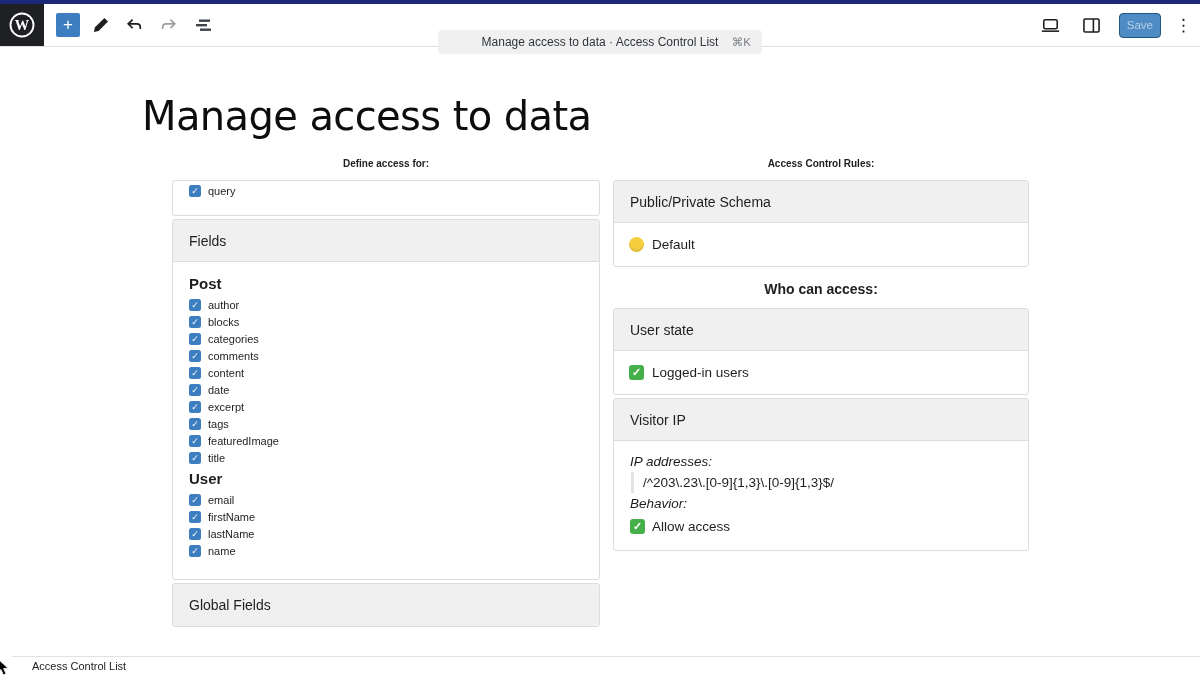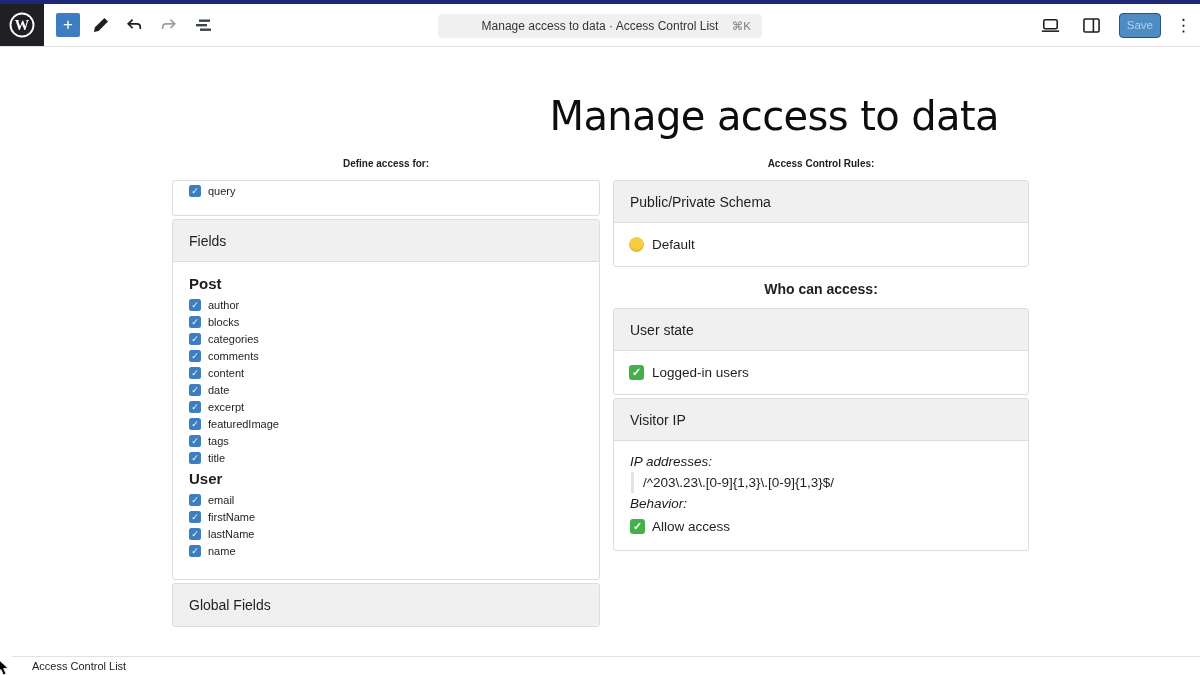--- a/index.html
+++ b/index.html
@@ -11,30 +11,30 @@
   }
   
   .top-accent{position:absolute;top:0;left:0;width:100%;height:4px;background:#1d2778;z-index:60;}
   .topbar{position:absolute;top:4px;left:0;width:100%;height:43px;background:#fff;
     border-bottom:1px solid #e0e0e0;display:flex;align-items:center;box-sizing:border-box;z-index:50;}
   .wp-logo{width:44px;height:42px;background:#1f2023;display:flex;align-items:center;justify-content:center;flex:none;cursor:pointer;}
   .tb-tools{display:flex;align-items:center;gap:7px;padding-left:12px;}
   .add-btn{width:24px;height:24px;background:var(--accent);border:none;border-radius:2px;color:#fff;
     font-size:17px;display:flex;align-items:center;justify-content:center;cursor:pointer;padding:0;}
   .icon-btn{width:27px;height:27px;display:flex;align-items:center;justify-content:center;background:none;border:none;padding:0;cursor:pointer;}
-  .cmdbar{position:absolute;left:50%;top:10px;transform:translateX(-50%);width:324px;height:24px;background:#f0f0f1;
+  .cmdbar{position:absolute;left:50%;top:26px;transform:translateX(-50%);width:324px;height:24px;background:#f0f0f1;
     border-radius:4px;display:flex;align-items:center;justify-content:center;font-size:12px;color:#2f353b;cursor:pointer;}
   .cmd-shortcut{position:absolute;right:11px;color:#7b8086;font-size:11.5px;}
   .tb-right{margin-left:auto;display:flex;align-items:center;gap:14px;padding-right:13px;}
   .save-btn{min-width:34px;height:25px;background:#4e8cc3;border:1.5px solid #23567f;border-radius:4px;
     color:#b6d1e9;font-size:11.5px;padding:0 7px;cursor:default;font-family:inherit;}
   .kebab{font-size:17px;color:#1e1e1e;width:12px;text-align:center;line-height:1;cursor:pointer;}
   
   .canvas{position:absolute;top:47px;left:0;right:0;bottom:19px;background:#fff;overflow:hidden;}
-  .page-title{margin:46px 0 0 142px;width:857px;text-align:right;
+  .page-title{margin:46px 0 0 142px;width:857px;text-align:left;
     font-family:"DejaVu Sans","Liberation Sans",sans-serif;font-size:40px;font-weight:500;letter-spacing:-0.6px;color:#0d0d0d;}
   .columns{margin:19px 0 0 172px;width:857px;display:flex;gap:13px;align-items:flex-start;}
   .col-left{width:428px;flex:none;}
   .col-right{width:416px;flex:none;}
   .col-heading{font-size:10px;font-weight:700;text-align:center;margin-bottom:11px;}
   .panel{border:1px solid #dcdcdc;border-radius:3px;background:#fff;margin-bottom:3px;overflow:hidden;}
   .panel-header{height:42px;background:#f0f0f0;display:flex;align-items:center;padding:0 16px;
     font-size:14px;color:#1e1e1e;box-sizing:border-box;}
   .panel-header.with-body{border-bottom:1px solid #dcdcdc;}
   .op-body{padding:4px 16px 13px;}
@@ -171,25 +171,25 @@
             <label class="check-row">
               <span class="checkbox"></span>
               <span class="check-label">date</span>
             </label>
             <label class="check-row">
               <span class="checkbox"></span>
               <span class="check-label">excerpt</span>
             </label>
             <label class="check-row">
               <span class="checkbox"></span>
+              <span class="check-label">tags</span>
+            </label>
+            <label class="check-row">
+              <span class="checkbox"></span>
               <span class="check-label">featuredImage</span>
-            </label>
-            <label class="check-row">
-              <span class="checkbox"></span>
-              <span class="check-label">tags</span>
             </label>
             <label class="check-row">
               <span class="checkbox"></span>
               <span class="check-label">title</span>
             </label>
             <div class="group-title second">User</div>
             <label class="check-row">
               <span class="checkbox"></span>
               <span class="check-label">email</span>
             </label>

